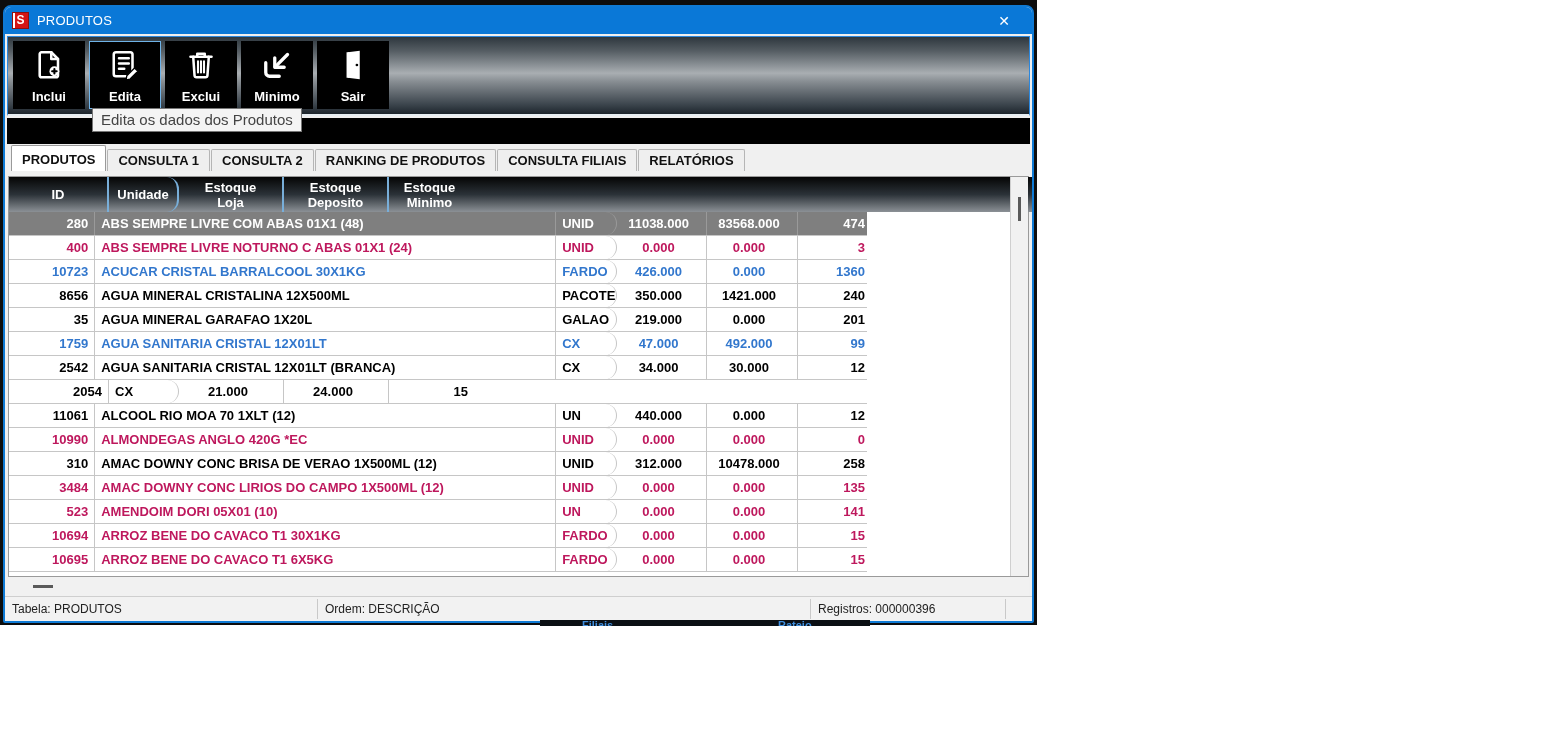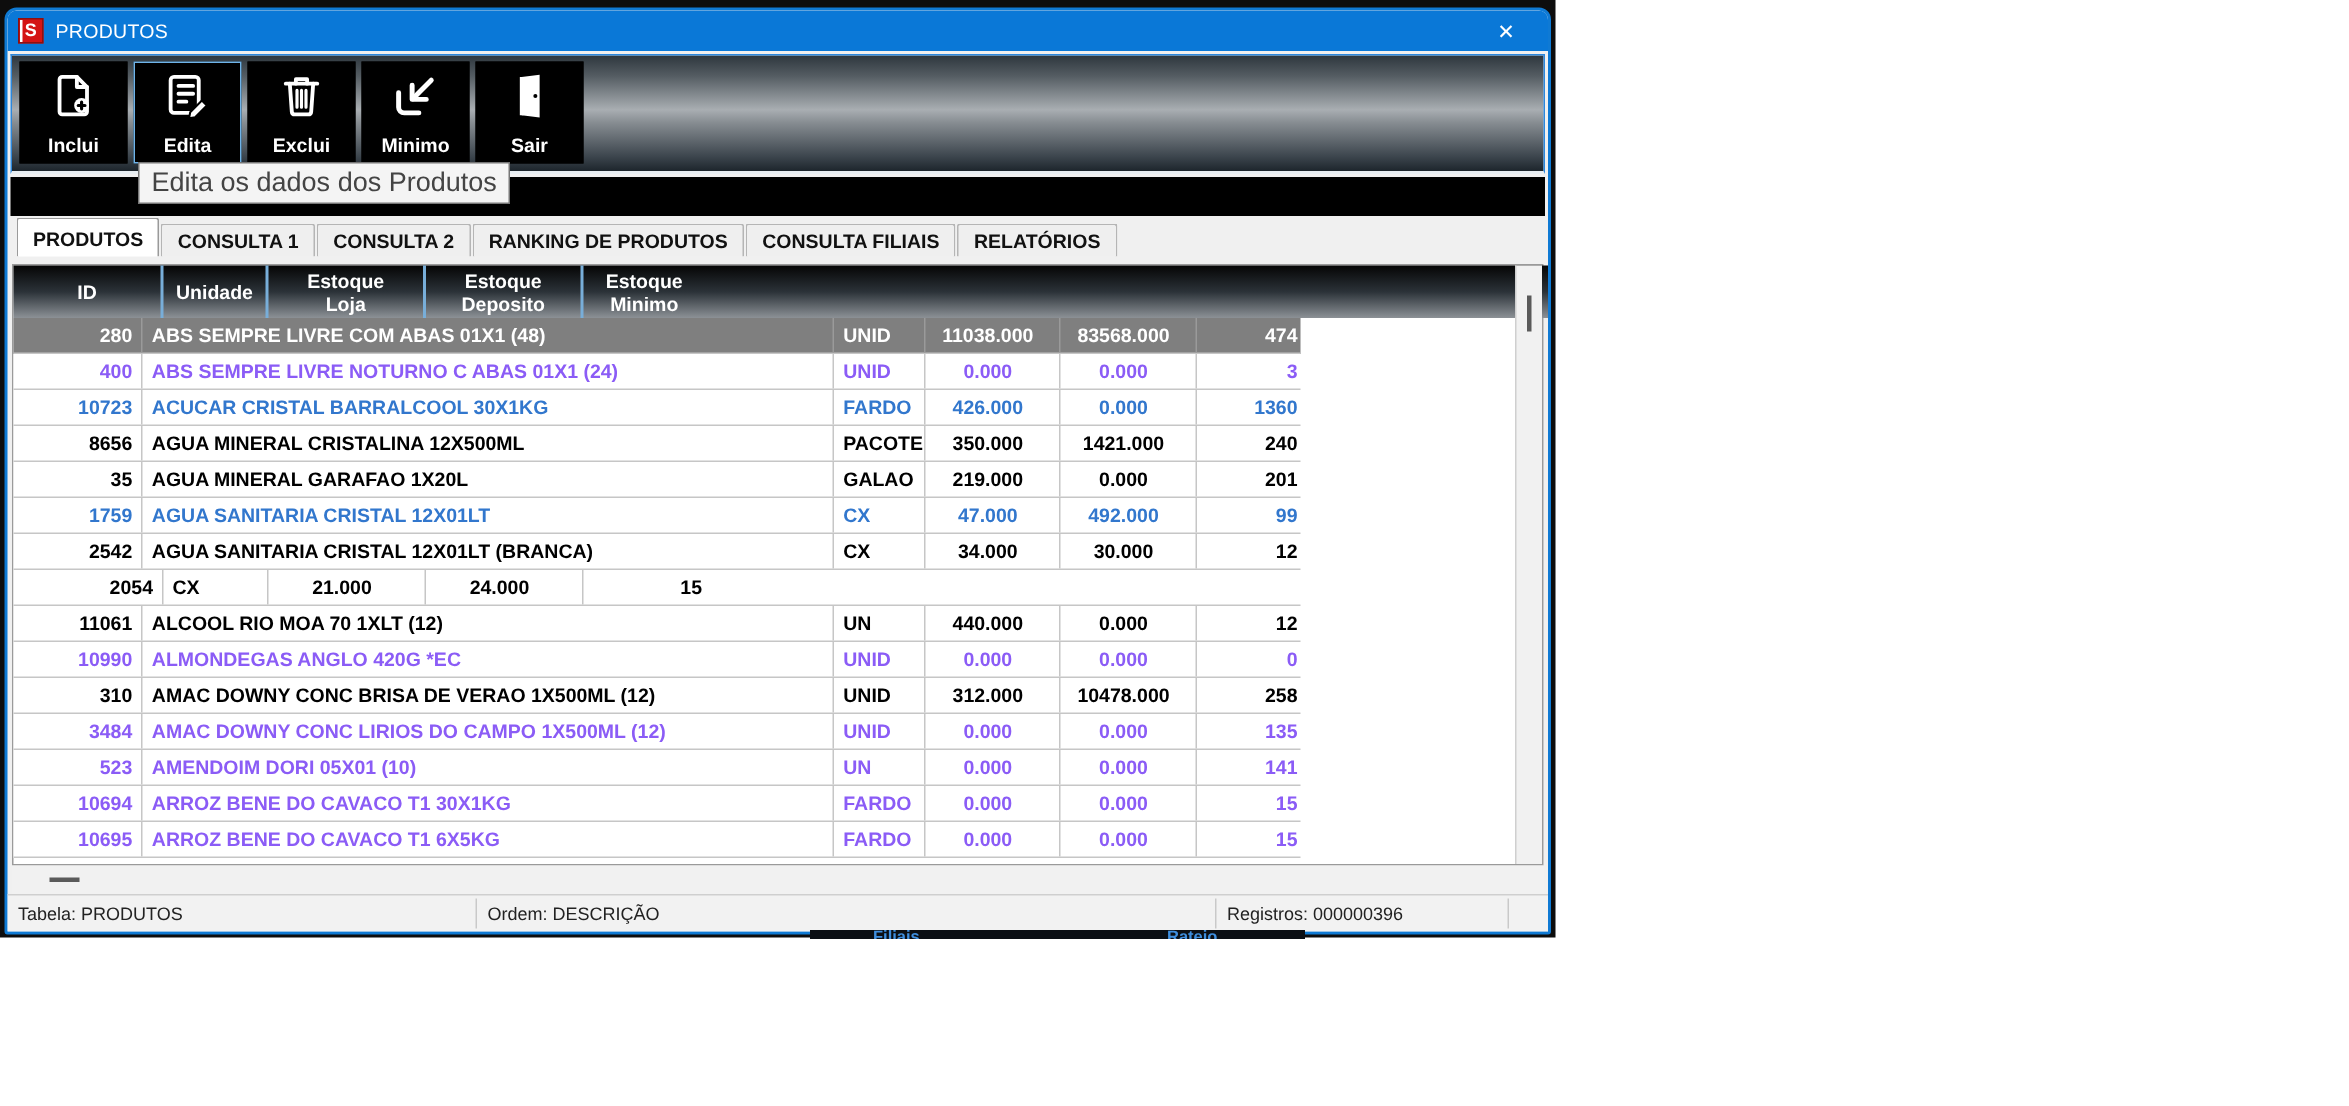--- a/index.html
+++ b/index.html
@@ -26,21 +26,21 @@
     background:linear-gradient(180deg,#2e373e 0%,#555d63 18%,#a9aeb2 47%,#878d92 58%,#3b444c 88%,#1d252c 100%);
     border:1px solid #2c87dc; border-bottom:2px solid #e8eef2; }
   .tb-btn { position:absolute; top:4px; width:72px; height:68px; background:#000000;
     display:flex; flex-direction:column; align-items:center; justify-content:flex-end;
     cursor:pointer; border:1px solid #000000; }
   .tb-btn.focused { border:1px solid #6fb3e8; }
   .tb-btn svg { margin-bottom:2px; }
   .tb-label { color:#ffffff; font-size:13px; font-weight:bold; padding-bottom:4px; }
 
   .tooltip { position:absolute; left:87px; top:101px; z-index:30; background:#f4f4f4;
-    border:1px solid #767676; color:#444444; font-size:18px; padding:2px 8px 3px 8px; white-space:nowrap; }
+    border:1px solid #767676; color:#444444; font-size:15px; padding:2px 8px 3px 8px; white-space:nowrap; }
 
   .black-panel { position:absolute; left:2px; right:2px; top:111px; height:26px; background:#000000; }
 
   
   .tabbar { position:absolute; left:2px; right:2px; top:137px; height:27px; background:#f0f0f0;
     display:flex; align-items:flex-end; padding-left:4px; }
   .tab { font-size:13px; font-weight:bold; color:#111111; padding:3px 10px 4px 10px; height:22px;
     border:1px solid #b5b5b5; border-bottom:none; background:#efefef; cursor:pointer; white-space:nowrap;
     margin-right:1px; border-radius:2px 2px 0 0; }
   .tab.active { background:#ffffff; height:26px; padding-top:6px; border-color:#9a9a9a; }
@@ -51,27 +51,27 @@
   .grid-header { position:absolute; left:0; top:0; height:35px; width:1132px; display:flex;
     background:linear-gradient(180deg,#050505 0%,#2b3238 50%,#8c9196 100%); }
   .gh-cell { display:flex; flex-direction:column; align-items:center; justify-content:center;
     color:#ffffff; font-size:13px; font-weight:bold; border-right:2px solid #78aed9; line-height:15px; }
   .gh-cell:last-child { border-right:none; }
   .grid-body { position:absolute; left:0; top:35px; width:858px; }
   .grid-row { display:flex; height:24px; background:#ffffff; border-bottom:1px solid #c6c6c6; cursor:pointer; }
   .grid-row .cell { font-size:13px; font-weight:bold; color:#000000; border-right:1px solid #c6c6c6;
     line-height:23px; overflow:hidden; white-space:nowrap; }
   .grid-row .cell:last-child { border-right:none; }
-  .c-red .cell { color:#8b5cf6; }
+  .c-red .cell { color:#be185d; }
   .c-blue .cell { color:#3277cd; }
   .grid-row.selected { background:#7f7f7f; }
   .grid-row.selected .cell { color:#ffffff; border-right-color:#9a9a9a; }
   .w-id  { width:100px; text-align:right; padding-right:6px; }
   .w-desc{ width:540px; text-align:left; padding-left:6px; }
-  .w-unit{ width:70px;  text-align:left; padding-left:6px; }
+  .w-unit{ width:70px;  text-align:left; padding-left:6px;border-radius:12px; }
   .w-num { width:105px; text-align:center; padding-right:6px; }
   .w-min { width:81px;  text-align:right; padding-right:2px; }
   .gh-cell.w-id, .gh-cell.w-desc, .gh-cell.w-unit, .gh-cell.w-num, .gh-cell.w-min
     { padding:0; text-align:center; align-items:center; }
 
   .vscroll { position:absolute; right:0; top:0; width:18px; height:399px; background:#f1f1f1;
     border-left:1px solid #cfcfcf; cursor:pointer; }
   .vthumb { position:absolute; left:7px; top:20px; width:3px; height:24px; background:#5a5a5a; }
 
   .hscroll { position:absolute; left:3px; right:3px; top:570px; height:19px; background:#f1f1f1; cursor:pointer; }

